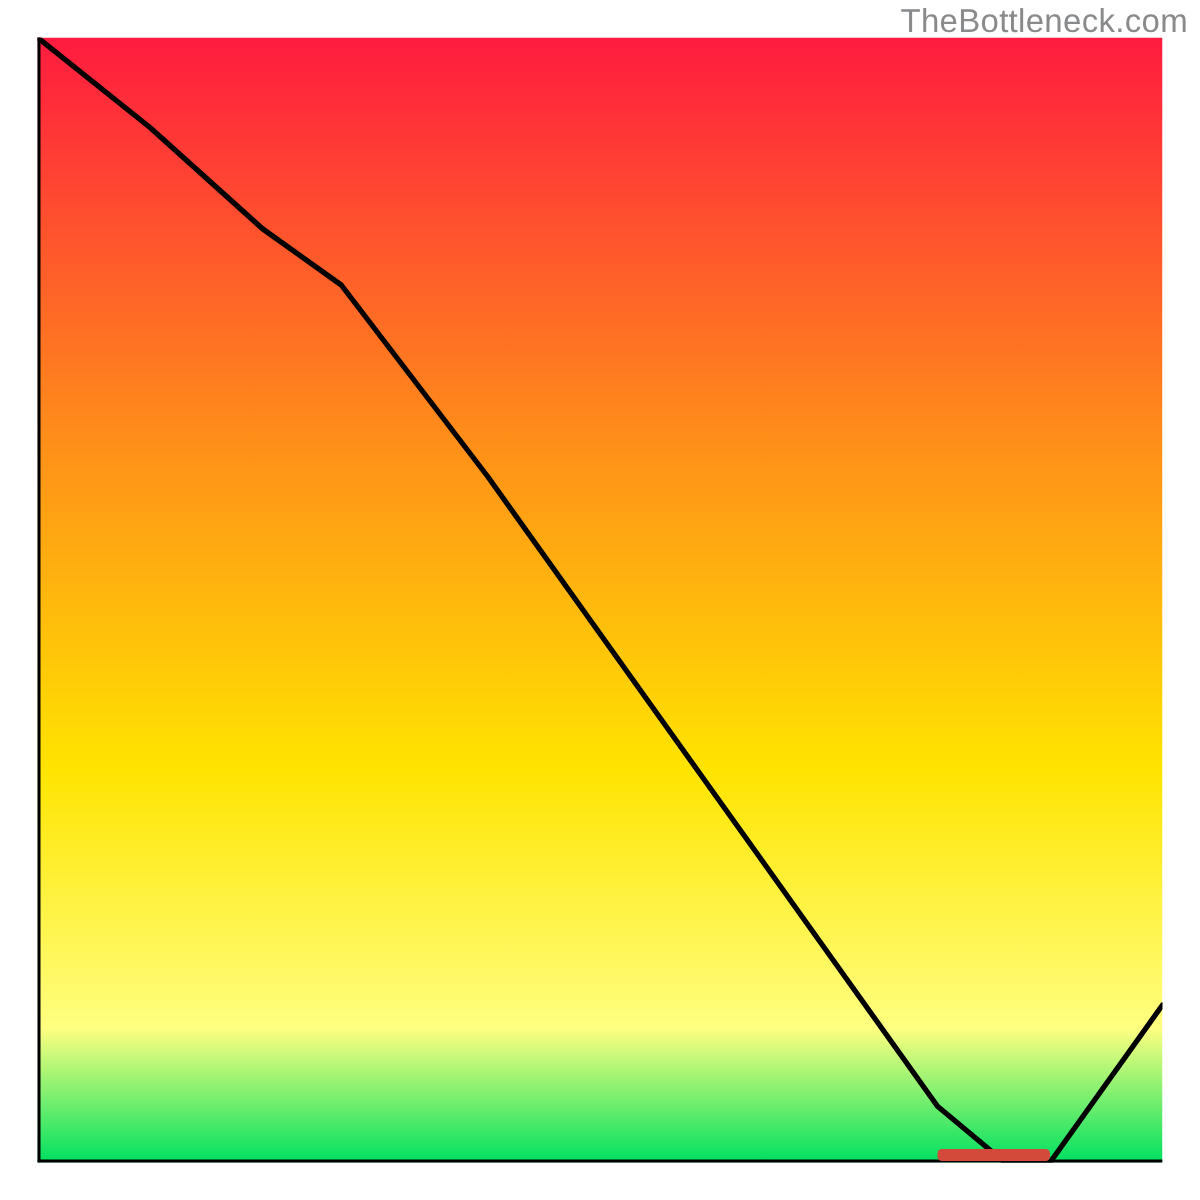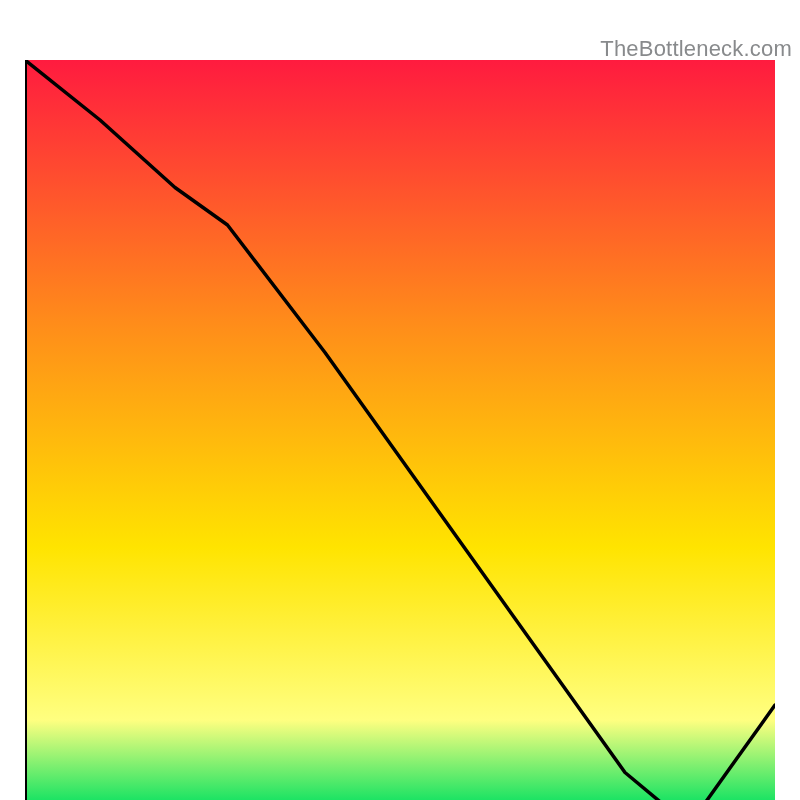--- a/index.html
+++ b/index.html
@@ -7,21 +7,20 @@
     padding: 0;
     width: 800px;
     height: 800px;
     background: #ffffff;
     font-family: Arial, Helvetica, sans-serif;
   }
   .stage {
     position: relative;
     width: 800px;
     height: 569px;
-    margin-top: 35px;
   }
   .watermark {
     position: absolute;
     top: 1px;
     right: 8px;
     color: #888a8c;
     font-size: 22px;
     font-weight: 500;
     letter-spacing: 0.2px;
     user-select: none;

